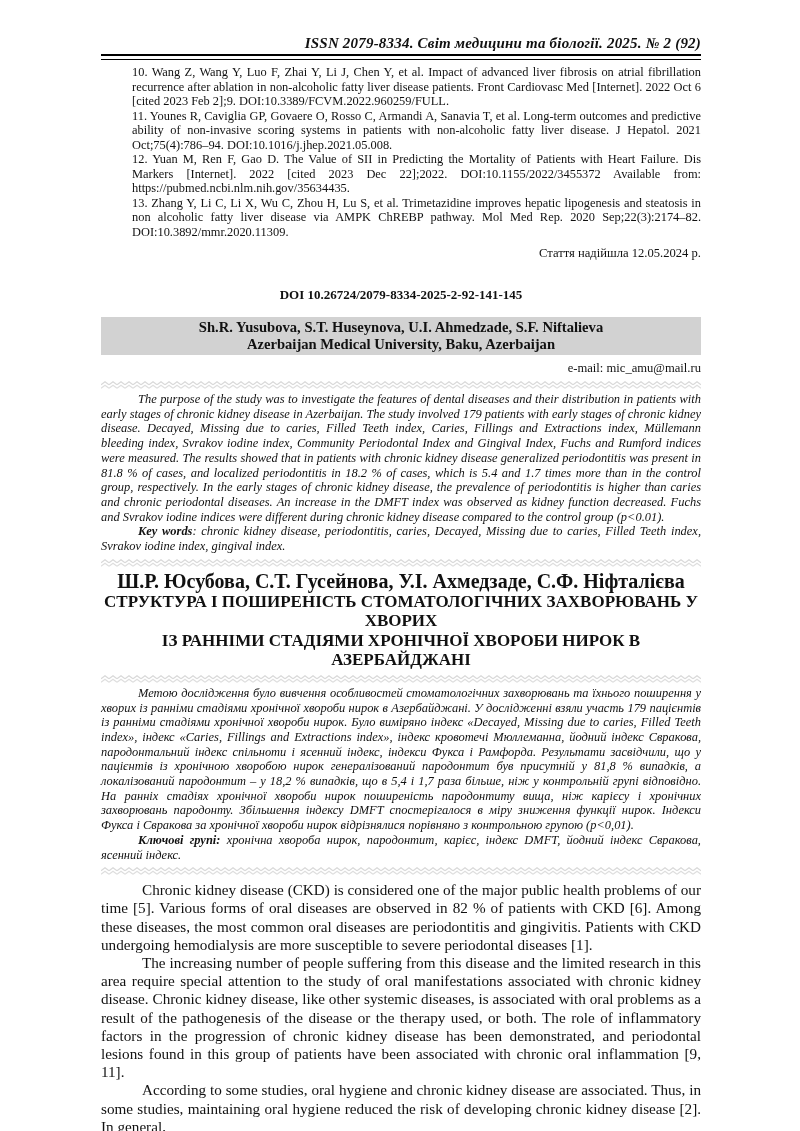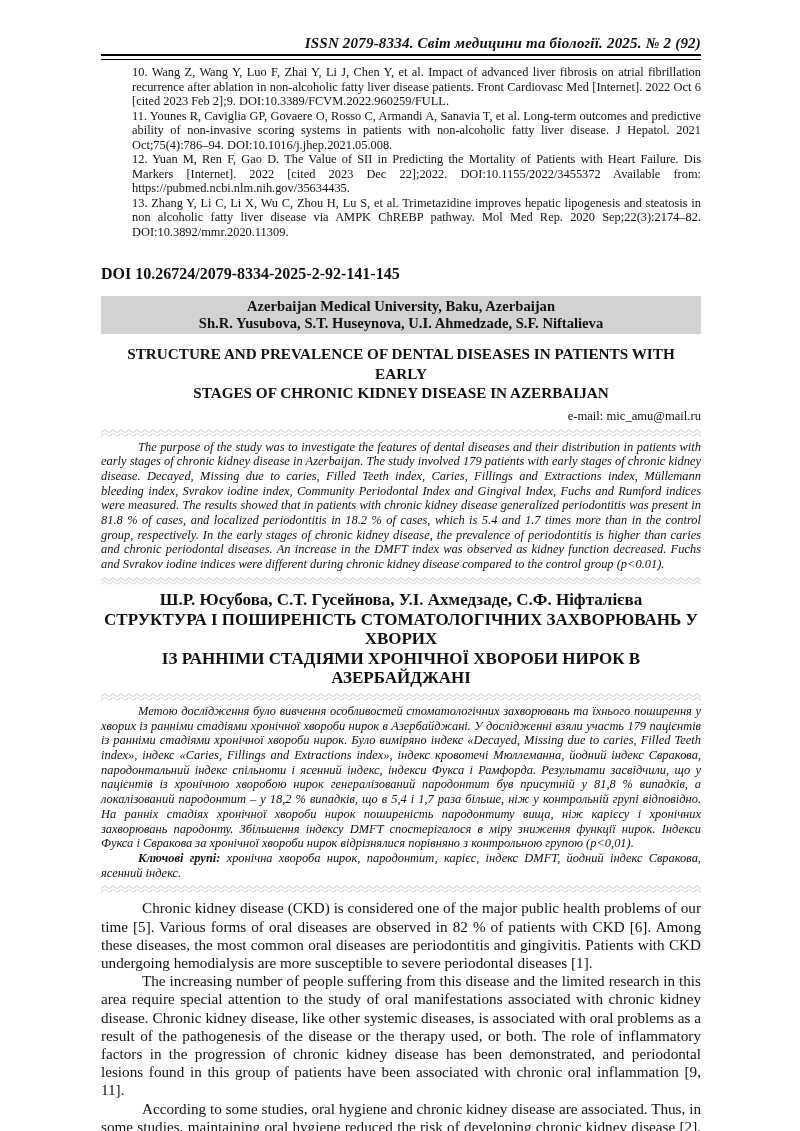--- a/index.html
+++ b/index.html
@@ -40,21 +40,21 @@
     text-align: justify;
     margin-left: 31px;
   }
   .received {
     margin-top: 6px;
     text-align: right;
     font-size: 12.6px;
     line-height: 15px;
   }
   
-  .ids-block { margin-top: 26px; font-weight: bold; font-size: 16px; line-height: 15.5px; }
+  .ids-block { margin-top: 26px; font-weight: bold; font-size: 13px; line-height: 15.5px; text-align: center; }
   
   .authors-banner {
     margin-top: 15px;
     background: #d2d2d2;
     text-align: center;
     font-weight: bold;
     font-size: 14.6px;
     line-height: 16.5px;
     padding: 2px 0 3px;
   }
@@ -80,21 +80,21 @@
     text-align: justify;
     text-indent: 37px;
     font-style: italic;
   }
   .abstract { margin-top: 3px; }
   .kw-label { font-weight: bold; }
   .authors-uk {
     margin-top: 6px;
     text-align: center;
     font-weight: bold;
-    font-size: 17px;
+    font-size: 20px;
     line-height: 17px;
   }
   .title-uk {
     margin-top: 2px;
     text-align: center;
     font-weight: bold;
     font-size: 17px;
     line-height: 19.5px;
   }
   
@@ -137,42 +137,40 @@
     <div class="issn-header">ISSN 2079-8334. Світ медицини та біології. 2025. № 2 (92)</div>
     <div class="header-rule"></div>
 
     <div class="references">
       <p>10. Wang Z, Wang Y, Luo F, Zhai Y, Li J, Chen Y, et al. Impact of advanced liver fibrosis on atrial fibrillation recurrence after ablation in non-alcoholic fatty liver disease patients. Front Cardiovasc Med [Internet]. 2022 Oct 6 [cited 2023 Feb 2];9. DOI:10.3389/FCVM.2022.960259/FULL.</p>
       <p>11. Younes R, Caviglia GP, Govaere O, Rosso C, Armandi A, Sanavia T, et al. Long-term outcomes and predictive ability of non-invasive scoring systems in patients with non-alcoholic fatty liver disease. J Hepatol. 2021 Oct;75(4):786–94. DOI:10.1016/j.jhep.2021.05.008.</p>
       <p>12. Yuan M, Ren F, Gao D. The Value of SII in Predicting the Mortality of Patients with Heart Failure. Dis Markers [Internet]. 2022 [cited 2023 Dec 22];2022. DOI:10.1155/2022/3455372 Available from: https://pubmed.ncbi.nlm.nih.gov/35634435.</p>
       <p>13. Zhang Y, Li C, Li X, Wu C, Zhou H, Lu S, et al. Trimetazidine improves hepatic lipogenesis and steatosis in non alcoholic fatty liver disease via AMPK ChREBP pathway. Mol Med Rep. 2020 Sep;22(3):2174–82. DOI:10.3892/mmr.2020.11309.</p>
     </div>
 
+    <div class="received">Стаття надійшла 12.05.2024 р.</div>
 
     <div class="ids-block">
       <div>DOI 10.26724/2079-8334-2025-2-92-141-145</div>
     </div>
 
     <div class="authors-banner">
+      <div>Sh.R. Yusubova, S.T. Huseynova, U.I. Ahmedzade, S.F. Niftalieva</div>
       <div>Azerbaijan Medical University, Baku, Azerbaijan</div>
-      <div>Sh.R. Yusubova, S.T. Huseynova, U.I. Ahmedzade, S.F. Niftalieva</div>
-    </div>
-
-    <div class="title-en">
-      <div>STRUCTURE AND PREVALENCE OF DENTAL DISEASES IN PATIENTS WITH EARLY</div>
-      <div>STAGES OF CHRONIC KIDNEY DISEASE IN AZERBAIJAN</div>
-    </div>
+    </div>
+
 
     <div class="email-line">e-mail: mic_amu@mail.ru</div>
 
     <svg class="divider" height="8">
         <rect width="100%" height="8" fill="url(#zz)"></rect>
       </svg>
 
     <p class="abstract">The purpose of the study was to investigate the features of dental diseases and their distribution in patients with early stages of chronic kidney disease in Azerbaijan. The study involved 179 patients with early stages of chronic kidney disease. Decayed, Missing due to caries, Filled Teeth index, Caries, Fillings and Extractions index, Müllemann bleeding index, Svrakov iodine index, Community Periodontal Index and Gingival Index, Fuchs and Rumford indices were measured. The results showed that in patients with chronic kidney disease generalized periodontitis was present in 81.8 % of cases, and localized periodontitis in 18.2 % of cases, which is 5.4 and 1.7 times more than in the control group, respectively. In the early stages of chronic kidney disease, the prevalence of periodontitis is higher than caries and chronic periodontal diseases. An increase in the DMFT index was observed as kidney function decreased. Fuchs and Svrakov iodine indices were different during chronic kidney disease compared to the control group (p&lt;0.01).</p>
+    <p class="keywords"><span class="kw-label">Key words</span><span>: chronic kidney disease, periodontitis, caries, Decayed, Missing due to caries, Filled Teeth index, Svrakov iodine index, gingival index.</span></p>
 
     <svg class="divider" height="8">
         <rect width="100%" height="8" fill="url(#zz)"></rect>
       </svg>
 
     <div class="authors-uk">Ш.Р. Юсубова, С.Т. Гусейнова, У.І. Ахмедзаде, С.Ф. Ніфталієва</div>
 
     <div class="title-uk">
       <div>СТРУКТУРА І ПОШИРЕНІСТЬ СТОМАТОЛОГІЧНИХ ЗАХВОРЮВАНЬ У ХВОРИХ</div>
       <div>ІЗ  РАННІМИ СТАДІЯМИ ХРОНІЧНОЇ ХВОРОБИ НИРОК В АЗЕРБАЙДЖАНІ</div>

